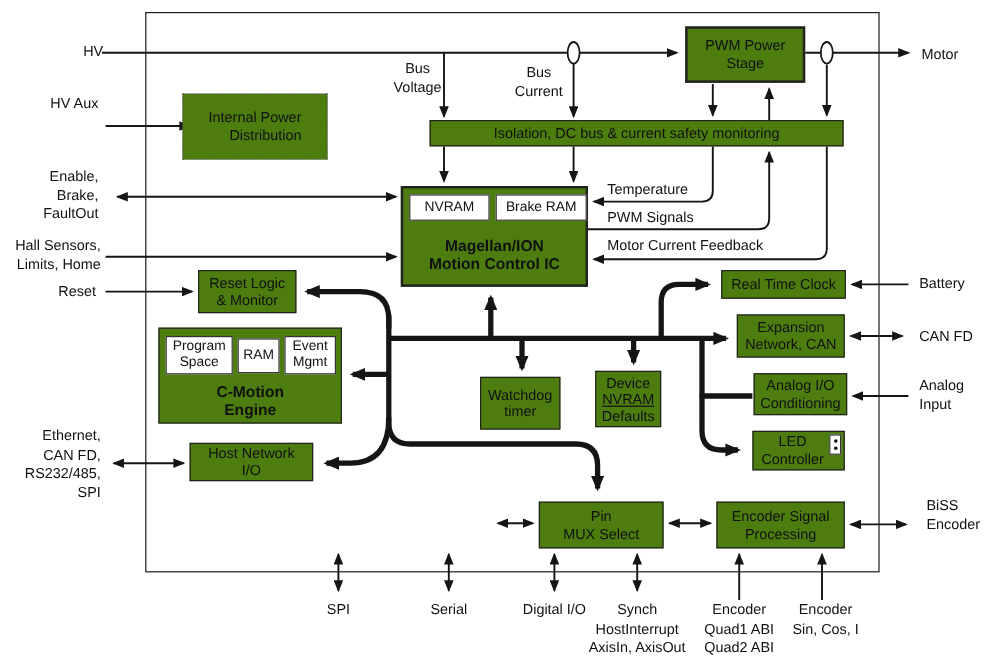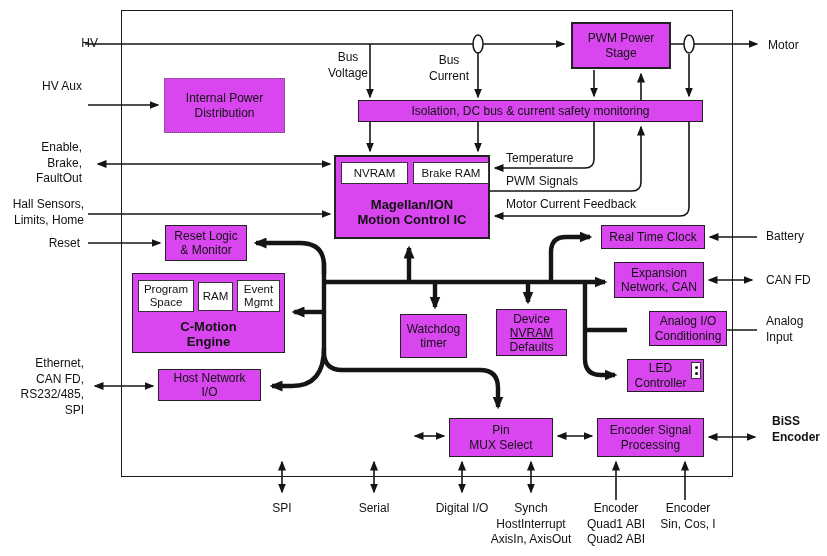--- a/index.html
+++ b/index.html
@@ -10,21 +10,21 @@
   .outer{
     position:absolute;left:121px;top:10px;width:612px;height:467px;
     border:1.7px solid #1c1c1c;box-sizing:border-box;z-index:0;background:transparent;
   }
   svg.wires{position:absolute;left:0;top:0;z-index:1;}
   .wire{stroke:#151515;fill:none;}
   .tw{stroke-width:1.6px;}
   .bw{stroke-width:4.4px;}
   .sensor{stroke:#151515;stroke-width:1.5px;fill:#ffffff;}
   .box{
-    position:absolute;border:1.4px solid #222;background:#d946ef;box-sizing:border-box;
+    position:absolute;border:1.4px solid #222;background:#4d7c0f;box-sizing:border-box;
     display:flex;align-items:center;justify-content:center;flex-direction:column;
     text-align:center;white-space:pre-line;font-size:12px;line-height:14.5px;z-index:2;
   }
   .b2{border-width:2px;}
   .dotted{border:1.4px dotted #555;}
   .bar{line-height:1;}
   .lbl{
     position:absolute;font-size:12px;line-height:15.5px;white-space:pre-line;z-index:2;
   }
   .r{text-align:right;}
@@ -100,21 +100,21 @@
     <path class="wire bw" d="M 435,282 V 307" marker-end="url(#ab)"></path>
     <path class="wire bw" d="M 528,282 V 302" marker-end="url(#ab)"></path>
     <path class="wire bw" d="M 551,282 V 252 Q 551,237 566,237 H 590" marker-end="url(#ab)"></path>
     <path class="wire bw" d="M 585,282 V 359 Q 585,375 601,375 H 615" marker-end="url(#ab)"></path>
     <path class="wire bw" d="M 583,330 H 627"></path>
 
     <ellipse class="sensor" cx="478" cy="44" rx="5" ry="9"></ellipse>
     <ellipse class="sensor" cx="689" cy="44" rx="5" ry="9"></ellipse>
   </svg>
 
-  <div class="box dotted" style="left:164px;top:78px;width:121px;height:55px;">Internal Power
+  <div class="box dotted" style="left:152px;top:78px;width:121px;height:55px;text-align:right;">Internal Power
 Distribution</div>
 
   <div class="box b2" style="left:571px;top:22px;width:100px;height:47px;">PWM Power
 Stage</div>
 
   <div class="box bar" style="left:358px;top:100px;width:345px;height:22px;">Isolation, DC bus &amp; current safety monitoring</div>
 
   <div class="box b2" style="left:334px;top:155px;width:156px;height:84px;">
     <div class="sub" style="left:5px;top:5px;width:67px;height:22px;">NVRAM</div>
     <div class="sub" style="left:77px;top:5px;width:76px;height:22px;">Brake RAM</div>
@@ -134,68 +134,68 @@
     <div class="cm-title">C-Motion
 Engine</div>
   </div>
 
   <div class="box" style="left:158px;top:369px;width:103px;height:32px;">Host Network
 I/O</div>
 
   <div class="box" style="left:400px;top:314px;width:67px;height:44px;">Watchdog
 timer</div>
 
-  <div class="box dn" style="left:496px;top:309px;width:71px;height:47px;">
+  <div class="box dn" style="left:496px;top:309px;width:55px;height:47px;">
     <span>Device</span>
     <span class="underline">NVRAM</span>
     <span>Defaults</span>
   </div>
 
   <div class="box" style="left:601px;top:225px;width:104px;height:24px;">Real Time Clock</div>
 
   <div class="box" style="left:614px;top:262px;width:90px;height:36px;">Expansion
 Network, CAN</div>
 
-  <div class="box" style="left:628px;top:311px;width:78px;height:35px;margin-left:21px;">Analog I/O
+  <div class="box" style="left:628px;top:311px;width:78px;height:35px;">Analog I/O
 Conditioning</div>
 
   <div class="box" style="left:627px;top:359px;width:77px;height:33px;padding-right:10px;">
     <span>LED
 Controller</span>
     <span class="ledbox">
       <span class="leddot"></span><span class="leddot"></span>
     </span>
   </div>
 
 
   <div class="box" style="left:449px;top:418px;width:104px;height:39px;">Pin
 MUX Select</div>
 
   <div class="box" style="left:597px;top:418px;width:107px;height:39px;">Encoder Signal
 Processing</div>
 
-  <div class="lbl r" style="left:16px;width:82px;top:36px;">HV</div>
+  <div class="lbl r" style="left:4px;width:82px;top:36px;">HV</div>
   <div class="lbl r" style="left:0;width:82px;top:79px;">HV Aux</div>
   <div class="lbl r" style="left:0;width:82px;top:140px;">Enable,
 Brake,
 FaultOut</div>
   <div class="lbl r" style="left:0;width:84px;top:197px;">Hall Sensors,
 Limits, Home</div>
   <div class="lbl r" style="left:0;width:80px;top:236px;">Reset</div>
   <div class="lbl r" style="left:0;width:84px;top:356px;">Ethernet,
 CAN FD,
 RS232/485,
 SPI</div>
 
   <div class="lbl" style="left:768px;top:38px;">Motor</div>
   <div class="lbl" style="left:766px;top:229px;">Battery</div>
   <div class="lbl" style="left:766px;top:273px;">CAN FD</div>
   <div class="lbl" style="left:766px;top:314px;">Analog
 Input</div>
-  <div class="lbl" style="left:772px;top:414px;font-weight:bold;">BiSS
+  <div class="lbl" style="left:772px;top:414px;">BiSS
 Encoder</div>
 
   <div class="lbl c" style="left:308px;width:80px;top:50px;">Bus
 Voltage</div>
   <div class="lbl c" style="left:409px;width:80px;top:53px;">Bus
 Current</div>
   <div class="lbl" style="left:506px;top:151px;">Temperature</div>
   <div class="lbl" style="left:506px;top:174px;">PWM Signals</div>
   <div class="lbl" style="left:506px;top:197px;">Motor Current Feedback</div>
 

